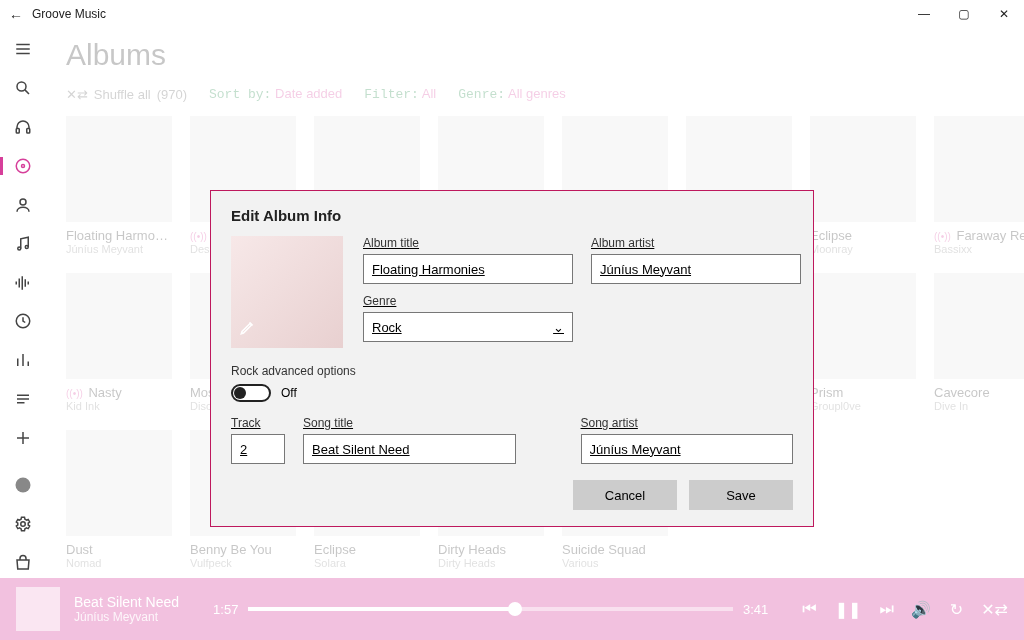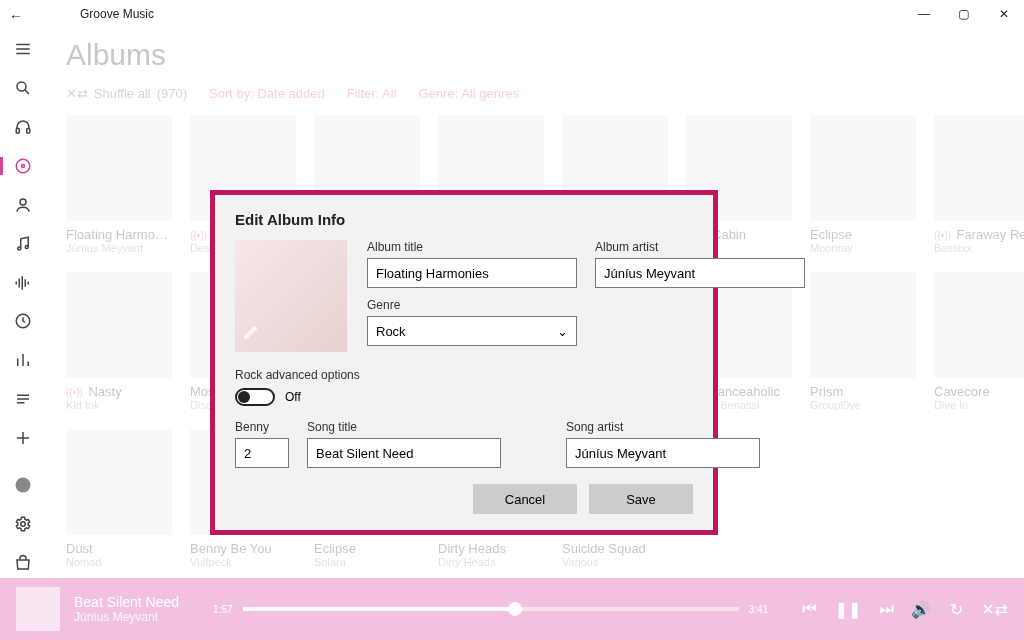--- a/index.html
+++ b/index.html
@@ -1,56 +1,56 @@
 <!DOCTYPE html>
 <html><head>
 <meta charset="utf-8">
 <style>
   * { box-sizing: border-box; margin: 0; padding: 0; font-family: "Segoe UI", Arial, sans-serif; }
   html, body { width: 1024px; height: 640px; overflow: hidden; background: #fff; }
   .window { width: 1024px; height: 640px; display: flex; flex-direction: column; position: relative; }
   
   .titlebar { height: 28px; display: flex; align-items: center; font-size: 12px; color: #222; }
   .titlebar .back { width: 32px; text-align: center; font-size: 14px; }
-  .titlebar .title { flex: 0 0 auto; margin-left: 48px; }
+  .titlebar .title { flex: 0 0 auto; }
   .titlebar .spacer { flex: 1; }
   .winbtn { width: 40px; height: 28px; text-align: center; line-height: 28px; font-size: 12px; }
   
   .body { flex: 1; display: flex; overflow: hidden; position: relative; }
   
   .sidebar { width: 46px; background: #fff; border-right: none; display: flex; flex-direction: column; align-items: center; padding-top: 6px; gap: 8px; }
   .sidebar .sicon { width: 46px; height: 40px; display: flex; align-items: center; justify-content: center; color: #444; position: relative; }
   .sidebar .sicon.sel::before { content: ""; position: absolute; left: 0; top: 6px; bottom: 6px; width: 3px; background: #d63f9a; }
   .sidebar .sicon.sel { color: #d63f9a; }
   .sidebar .spacer { flex: 1; }
   
   .main { flex: 1; display: flex; flex-direction: column; padding: 10px 30px 0 20px; position: relative; }
   .main h1 { font-size: 30px; font-weight: 300; color: #222; margin-bottom: 14px; }
   .filters { display: flex; align-items: center; gap: 22px; font-size: 13px; color: #555; margin-bottom: 14px; }
   .filters .shuffle { display: flex; align-items: center; gap: 6px; }
-  .filters .fkv .lab { color: #ef4444; }
+  .filters .fkv .lab { color: #15803d; font-family: Liberation Mono, monospace; }
   .filters .fkv .val { color: #d63f9a; }
   
   .grid { flex: 1; overflow: hidden; }
   .row { display: flex; gap: 18px; margin-bottom: 18px; }
   .album { width: 106px; }
   .album .art { width: 106px; height: 106px; background: #e2e2e2; border-radius: 0; display: flex; align-items: center; justify-content: center; font-size: 10px; color: #666; overflow: hidden; }
   .album .atitle { font-size: 13px; color: #222; margin-top: 6px; white-space: nowrap; overflow: hidden; text-overflow: ellipsis; }
   .album .aartist { font-size: 11px; color: #888; white-space: nowrap; overflow: hidden; text-overflow: ellipsis; }
   .album .npicon { font-size: 10px; color: #d63f9a; margin-right: 2px; }
   
   .veil { position: absolute; left: 0; right: 0; top: 0; bottom: 0; background: rgba(255,255,255,0.75); pointer-events: none; }
   
-  .dialog { position: absolute; left: 210px; top: 162px; width: 508px; background: #f2f2f2; border: 5px solid #be185d; padding: 16px 20px 16px 20px; z-index: 50; }
+  .dialog { position: absolute; left: 210px; top: 162px; width: 604px; background: #f2f2f2; border: 1px solid #be185d; padding: 16px 20px 16px 20px; z-index: 50; }
   .dialog h2 { font-size: 15px; font-weight: 600; color: #222; margin-bottom: 12px; }
   .dlg-top { display: flex; gap: 20px; align-items: flex-start; }
   .dlg-art { width: 112px; height: 112px; background: #d8d8d8; position: relative; flex: none; }
   .dlg-art .pencil { position: absolute; left: 8px; bottom: 8px; color: #fff; }
   .dlg-fields { flex: 1; display: grid; grid-template-columns: 210px 210px; column-gap: 18px; row-gap: 10px; }
-  .fld { display: flex; flex-direction: column; gap: 4px; }
+  .fld { display: flex; flex-direction: column; gap: 4px; text-decoration: underline; }
   .fld label { font-size: 12px; color: #333; }
   .fld input, .fld .select { height: 30px; border: 1px solid #777; background: #fff; padding: 0 8px; font-size: 13px; }
   .fld .select { display: flex; align-items: center; justify-content: space-between; }
   .dlg-adv { margin-top: 16px; }
   .dlg-adv .advlab { font-size: 12px; color: #333; margin-bottom: 6px; }
   .toggle { display: flex; align-items: center; gap: 10px; }
   .toggle .switch { width: 40px; height: 18px; border: 2px solid #222; border-radius: 10px; position: relative; background: #fff; }
   .toggle .switch::after { content: ""; position: absolute; left: 1px; top: 1px; width: 12px; height: 12px; background: #222; border-radius: 50%; }
   .toggle .state { font-size: 12px; }
   .dlg-row2 { margin-top: 14px; display: flex; gap: 18px; }
@@ -59,21 +59,21 @@
   .dlg-row2 .fld.songartist { flex: 1; max-width: 220px; margin-left: 47px; }
   .dlg-btns { margin-top: 16px; display: flex; justify-content: flex-end; gap: 12px; }
   .dlg-btns button { width: 104px; height: 30px; background: #ccc; border: none; font-size: 13px; }
   
   .player { height: 62px; background: rgba(214,63,154,0.32); display: flex; align-items: center; padding: 0 16px; gap: 14px; color: #fff; position: relative; }
   .player .part { width: 44px; height: 44px; background: rgba(255,255,255,0.6); }
   .player .meta { display: flex; flex-direction: column; }
   .player .meta .t { font-size: 14px; color: #fff; }
   .player .meta .a { font-size: 12px; color: rgba(255,255,255,0.85); }
   .player .prog { flex: 1; display: flex; align-items: center; gap: 10px; margin: 0 20px; }
-  .player .time { font-size: 10px; color: #fff; }
+  .player .time { font-size: 13px; color: #fff; }
   .player .bar { flex: 1; height: 4px; background: rgba(255,255,255,0.5); position: relative; }
   .player .bar .fill { position: absolute; left: 0; top: 0; bottom: 0; width: 55%; background: #fff; }
   .player .bar .thumb { position: absolute; left: 55%; top: 50%; width: 14px; height: 14px; margin: -7px 0 0 -7px; background: #fff; border-radius: 50%; }
   .player .ctrls { display: flex; align-items: center; gap: 18px; font-size: 16px; color: #fff; }
   
   .ic { width: 18px; height: 18px; display: inline-block; }
   
   .g1{background:linear-gradient(135deg,#f7e8e8,#e8d0d0);} .g2{background:linear-gradient(135deg,#222,#555);color:#fff}
   .g3{background:linear-gradient(135deg,#fef3cf,#f0d080);} .g4{background:linear-gradient(135deg,#d63f9a,#8a1f66);color:#fff}
   .g5{background:linear-gradient(135deg,#333,#000);color:#fff} .g6{background:linear-gradient(135deg,#c89f6b,#a0743e);}
@@ -366,21 +366,21 @@
       </div>
       <div class="dlg-adv">
         <div class="advlab">Rock advanced options</div>
         <div class="toggle">
           <div class="switch"></div>
           <div class="state">Off</div>
         </div>
       </div>
       <div class="dlg-row2">
         <div class="fld track">
-          <label>Benny</label>
+          <label>Track</label>
           <input type="text" value="2" style="">
         </div>
         <div class="fld songtitle">
           <label>Song title</label>
           <input type="text" value="Beat Silent Need" style="">
         </div>
         <div class="fld songartist">
           <label>Song artist</label>
           <input type="text" value="Júníus Meyvant" style="">
         </div>

